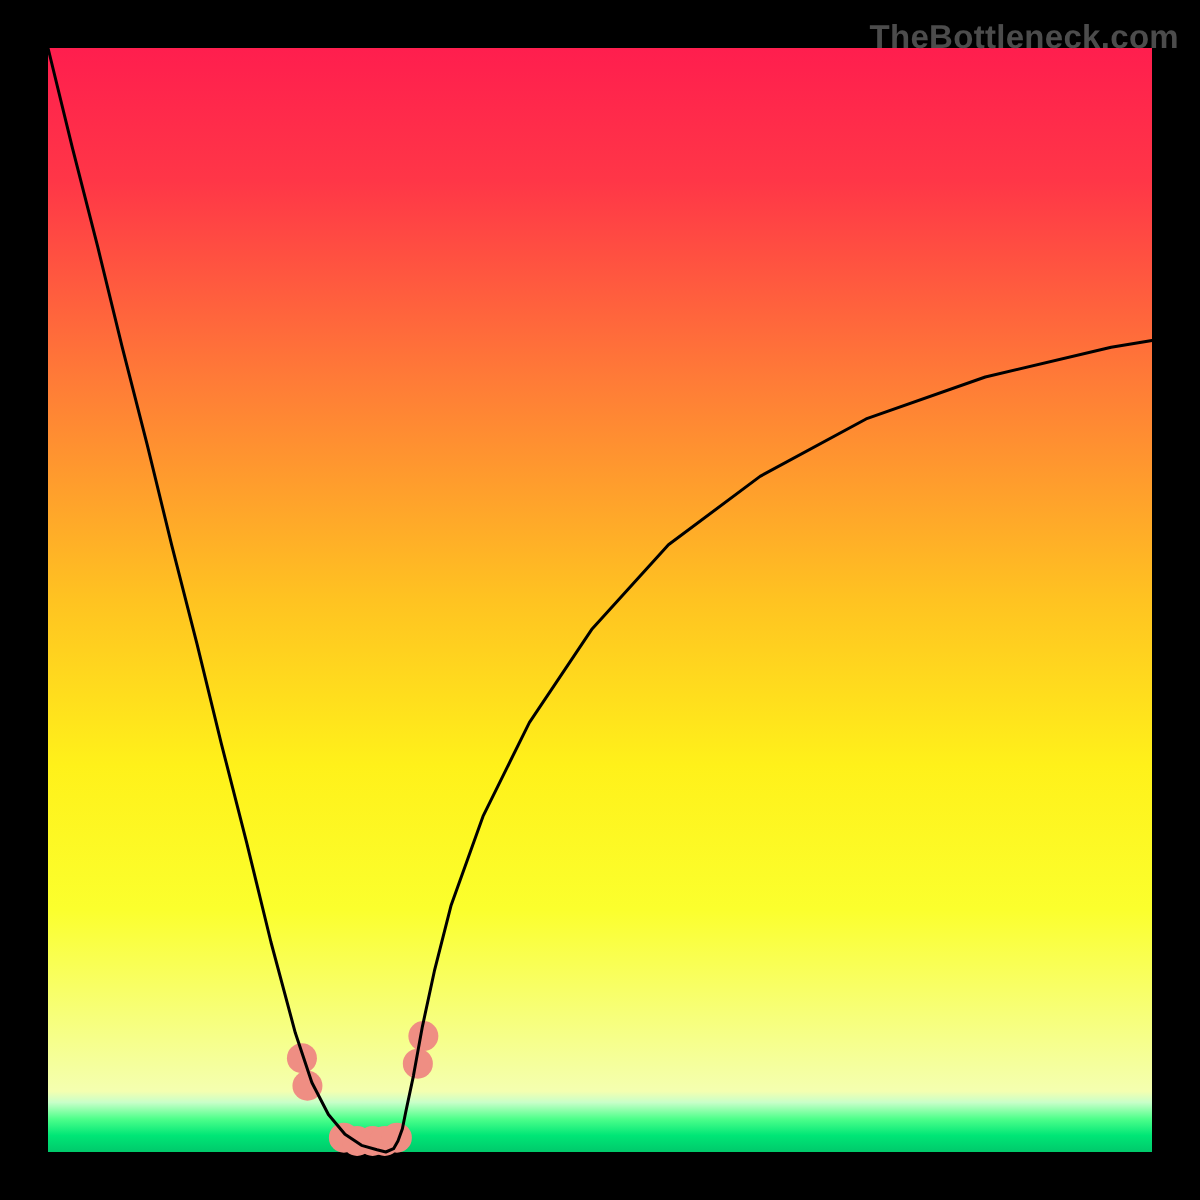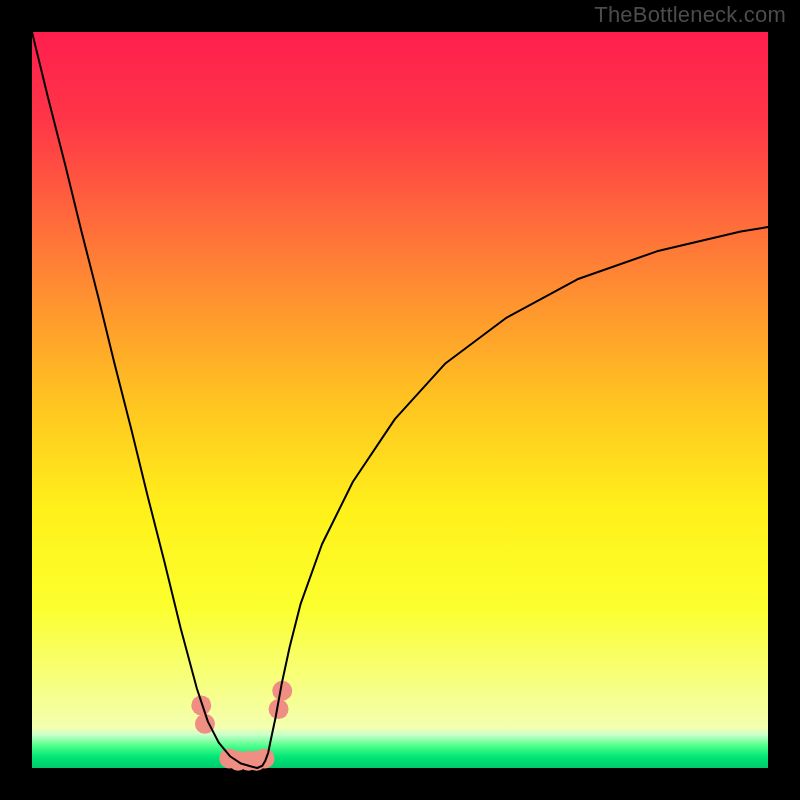--- a/index.html
+++ b/index.html
@@ -12,25 +12,25 @@
     font-family: Arial, Helvetica, sans-serif;
   }
   .stage {
     position: relative;
     width: 800px;
     height: 800px;
     background: #000;
   }
   .watermark {
     position: absolute;
-    top: 2px;
+    top: 12px;
     right: 14px;
     color: #4c4c4c;
     font-size: 22px;
-    font-weight: 400;
+    font-weight: 700;
     letter-spacing: 0.2px;
     z-index: 5;
   }
   svg.plot {
     position: absolute;
     left: 0;
     top: 0;
     width: 800px;
     height: 800px;
   }

